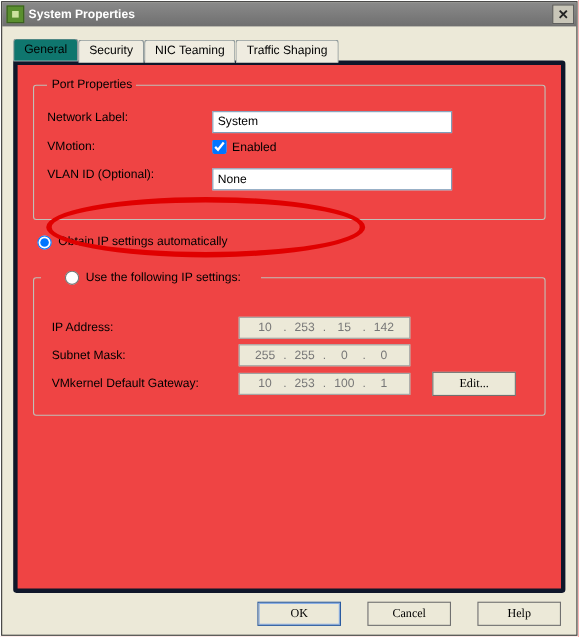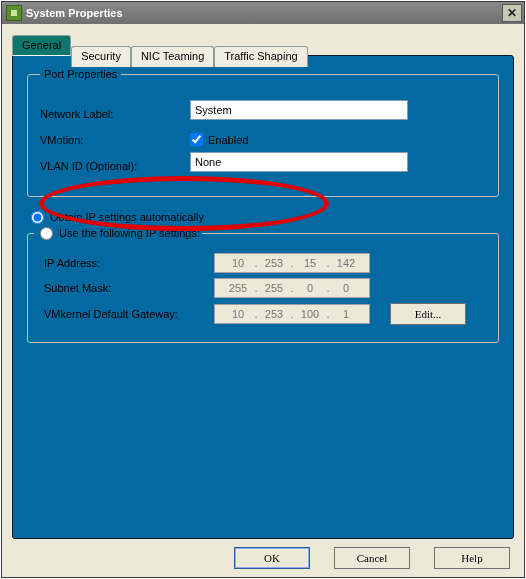--- a/index.html
+++ b/index.html
@@ -83,45 +83,45 @@
     margin-right: 0;
     position: relative;
     cursor: default;
   }
   .tab.active {
     background: #0f766e;
     border-bottom: 1px solid #fcfcfa;
     top: 0;
   }
   .tab:not(.active) {
-    top: 11px;
+    top: 1px;
     background: #efece0;
   }
   .tabpane {
-    border: 1px solid #0f172a;
-    background: #0369a1;
+    border: 4px solid #0f172a;
+    background: #ef4444;
     flex: 1;
     padding: 12px 14px 14px 14px;
     border-radius: 0 3px 3px 3px;
     position: relative;
   }
   fieldset {
     border: 1px solid #c0c0b8;
     border-radius: 3px;
     padding: 14px 12px 20px 12px;
     margin: 0 0 14px 0;
     position: relative;
   }
   fieldset legend {
     padding: 0 4px;
     font-size: 11px;
   }
   .row {
     display: flex;
-    align-items: flex-end;
+    align-items: flex-start;
     margin: 4px 0;
     min-height: 22px;
   }
   .row .lbl {
     width: 150px;
   }
   input[type="text"] {
     height: 20px;
     border: 1px solid #7f9db9;
     font: 11px Tahoma, Arial, sans-serif;
@@ -238,21 +238,21 @@
         </div>
       </fieldset>
 
       <div class="radio">
         <input type="radio" name="ipmode" checked="" style="">
         <span>Obtain IP settings automatically</span>
       </div>
 
       <fieldset style="padding:8px 10px 12px 6px;">
         <legend style="padding:0 2px;">
-          <span class="radio" style="margin:0;">
+          <span class="radio" style="margin:16px;">
             <input type="radio" name="ipmode" style="">
             <span>Use the following IP settings:</span>
           </span>
         </legend>
 
         <div class="ip-row">
           <div class="lbl2">IP Address:</div>
           <div class="ip-field">
             <span class="oct">10</span>
               <span class="dot">.</span>

